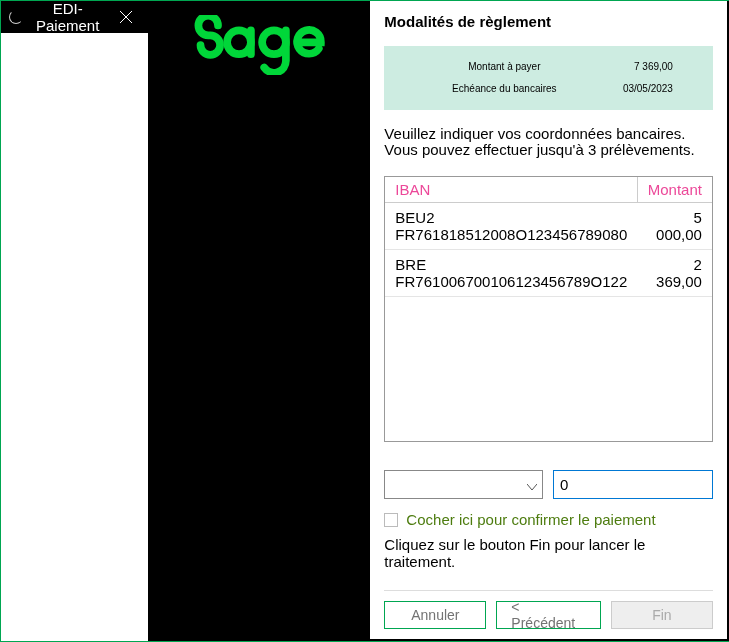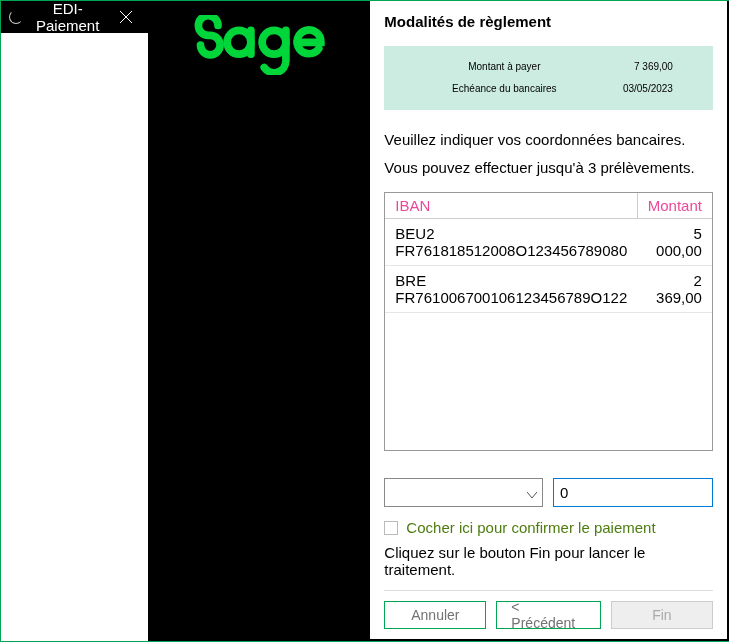--- a/index.html
+++ b/index.html
@@ -104,22 +104,22 @@
     .summary-label {
       flex: 0 0 200px;
       text-align: center;
     }
     .summary-value {
       flex: 1;
       text-align: right;
     }
     .instructions {
       font-size: 15px;
-      line-height: 28px;
-      margin-bottom: 10px;
+      line-height: 16px;
+      margin-bottom: 18px;
     }
     .table-wrap {
       border: 1px solid #999999;
       height: 266px;
       overflow: hidden;
     }
     table {
       width: 100%;
       border-collapse: collapse;
       font-size: 15px;

